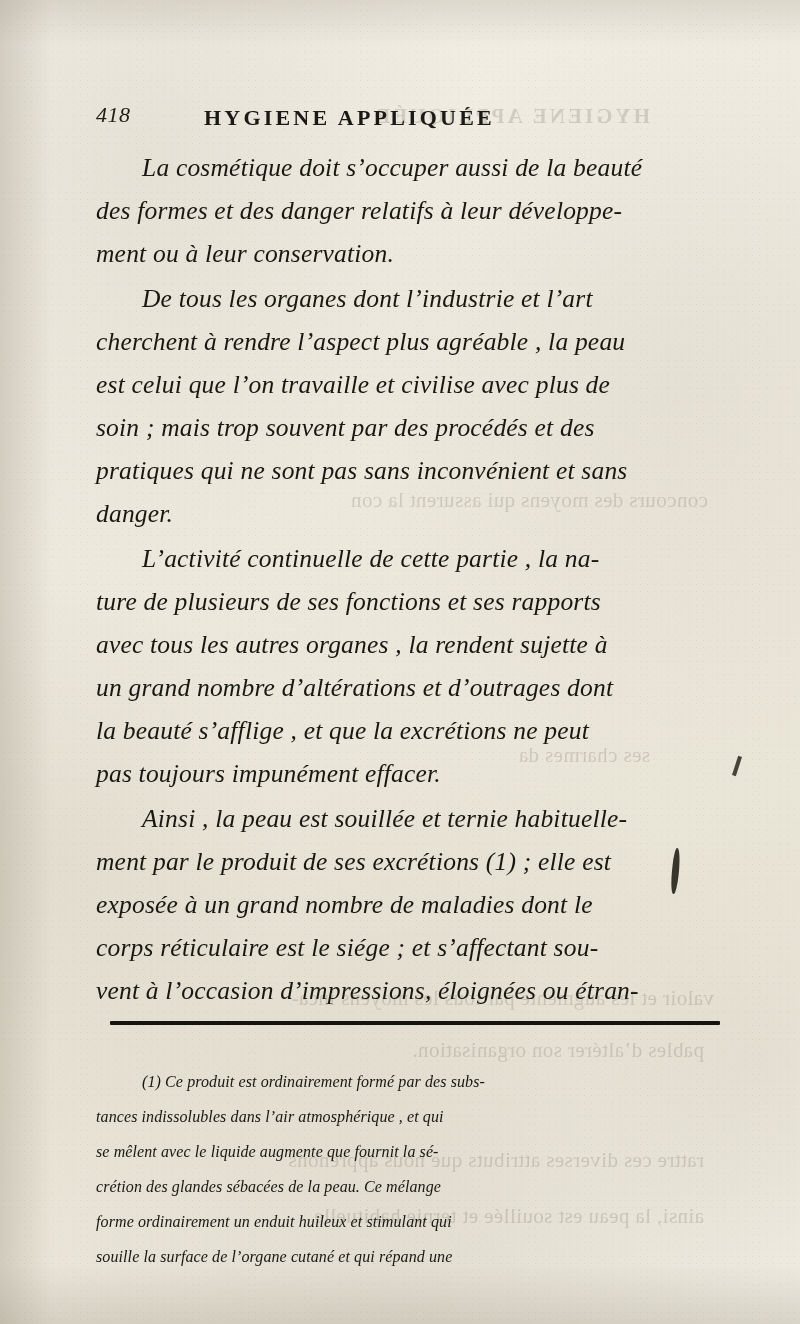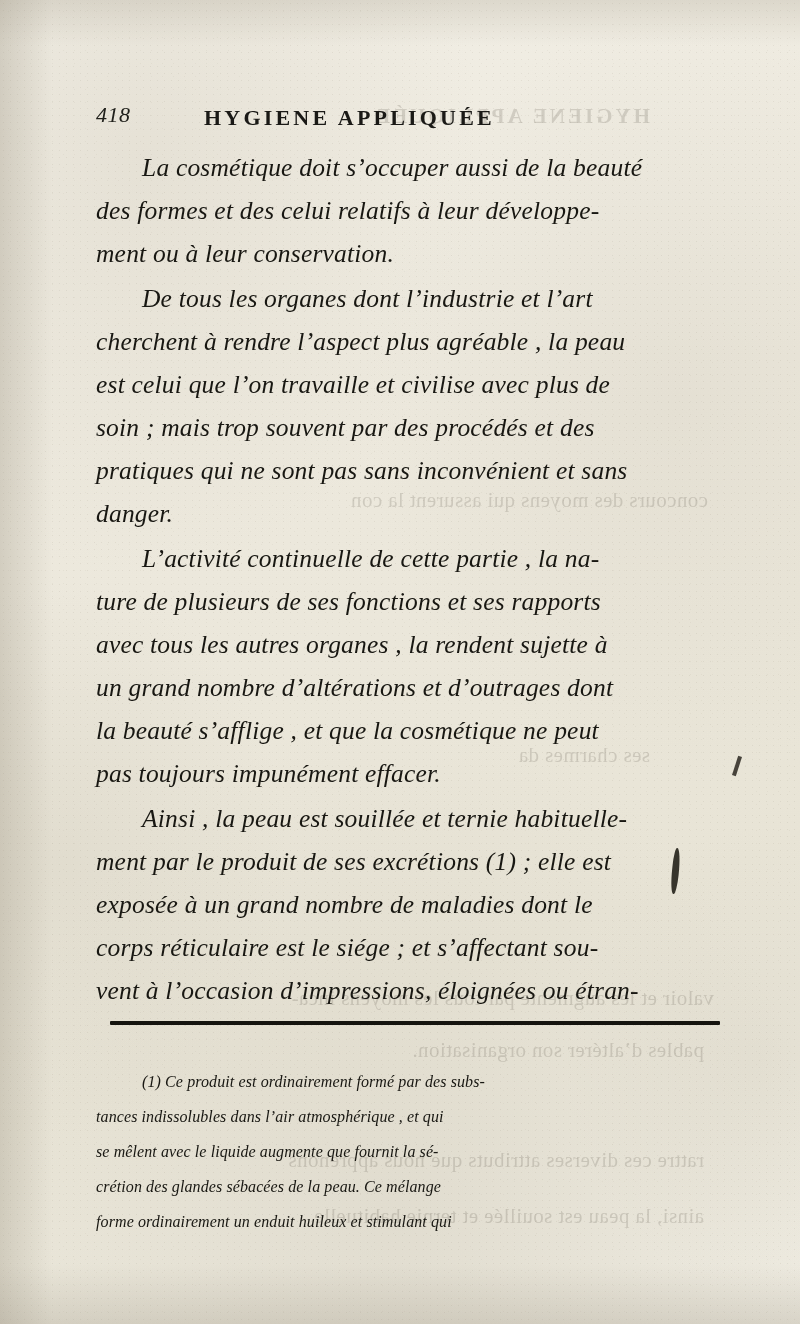--- a/index.html
+++ b/index.html
@@ -207,39 +207,39 @@
 
     <div class="runhead">
       <div class="folio">418</div>
       <div class="runtitle">HYGIENE APPLIQUÉE</div>
     </div>
 
     <div class="body-text">
 
       <p class="para">
         <span class="line indent">La cosmétique doit s’occuper aussi de la beauté</span>
-        <span class="line">des formes et des celui relatifs à leur développe-</span>
+        <span class="line">des formes et des danger relatifs à leur développe-</span>
         <span class="line">ment ou à leur conservation.</span>
       </p>
 
       <p class="para">
         <span class="line indent">De tous les organes dont l’industrie et l’art</span>
         <span class="line">cherchent à rendre l’aspect plus agréable , la peau</span>
         <span class="line">est celui que l’on travaille et civilise avec plus de</span>
         <span class="line">soin ; mais trop souvent par des procédés et des</span>
         <span class="line">pratiques qui ne sont pas sans inconvénient et sans</span>
         <span class="line">danger.</span>
       </p>
 
       <p class="para">
         <span class="line indent">L’activité continuelle de cette partie , la na-</span>
         <span class="line">ture de plusieurs de ses fonctions et ses rapports</span>
         <span class="line">avec tous les autres organes , la rendent sujette à</span>
         <span class="line">un grand nombre d’altérations et d’outrages dont</span>
-        <span class="line">la beauté s’afflige , et que la cosmétique ne peut</span>
+        <span class="line">la beauté s’afflige , et que la excrétions ne peut</span>
         <span class="line">pas toujours impunément effacer.</span>
       </p>
 
       <p class="para">
         <span class="line indent">Ainsi , la peau est souillée et ternie habituelle-</span>
         <span class="line">ment par le produit de ses excrétions (1) ; elle est</span>
         <span class="line">exposée à un grand nombre de maladies dont le</span>
         <span class="line">corps réticulaire est le siége ; et s’affectant sou-</span>
         <span class="line">vent à l’occasion d’impressions, éloignées ou étran-</span>
       </p>
@@ -247,19 +247,20 @@
     </div>
 
     <div class="rule"></div>
 
     <div class="footnote">
       <span class="line indent">(1) Ce produit est ordinairement formé par des subs-</span>
       <span class="line">tances indissolubles dans l’air atmosphérique , et qui</span>
       <span class="line">se mêlent avec le liquide augmente que fournit la sé-</span>
       <span class="line">crétion des glandes sébacées de la peau. Ce mélange</span>
       <span class="line">forme ordinairement un enduit huileux et stimulant qui</span>
+      <span class="line">souille la surface de l’organe cutané et qui répand une</span>
     </div>
 
     <div class="blemish mark-tick"></div>
     <div class="blemish mark-stroke"></div>
 
   </div>
 </div>
 
 </body></html>

